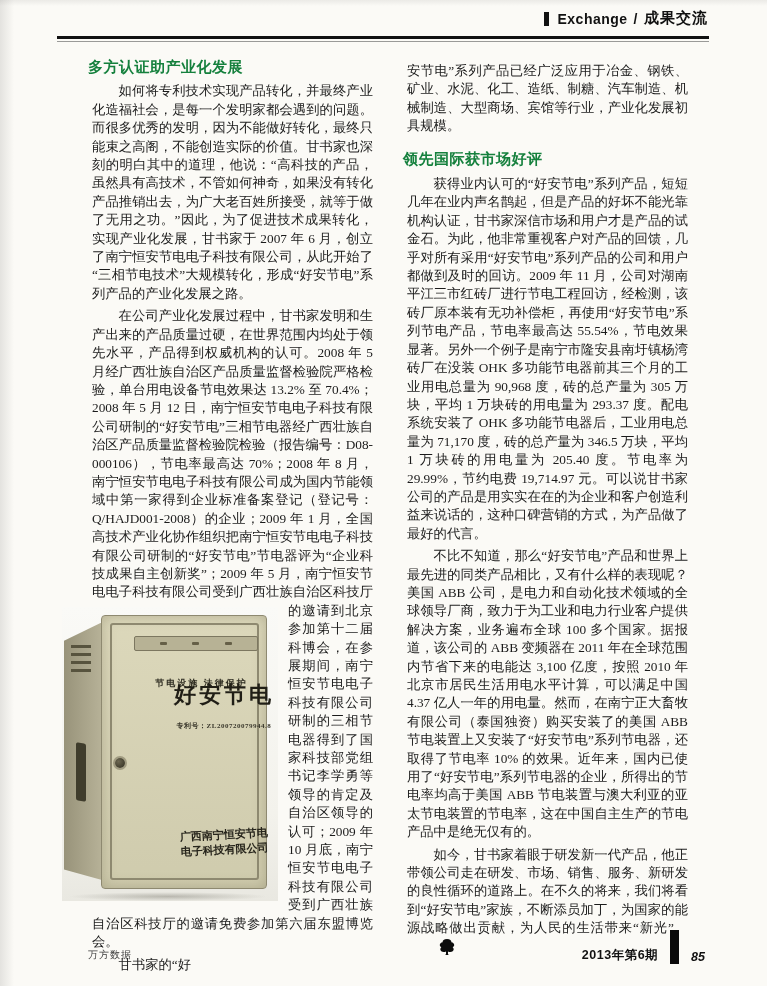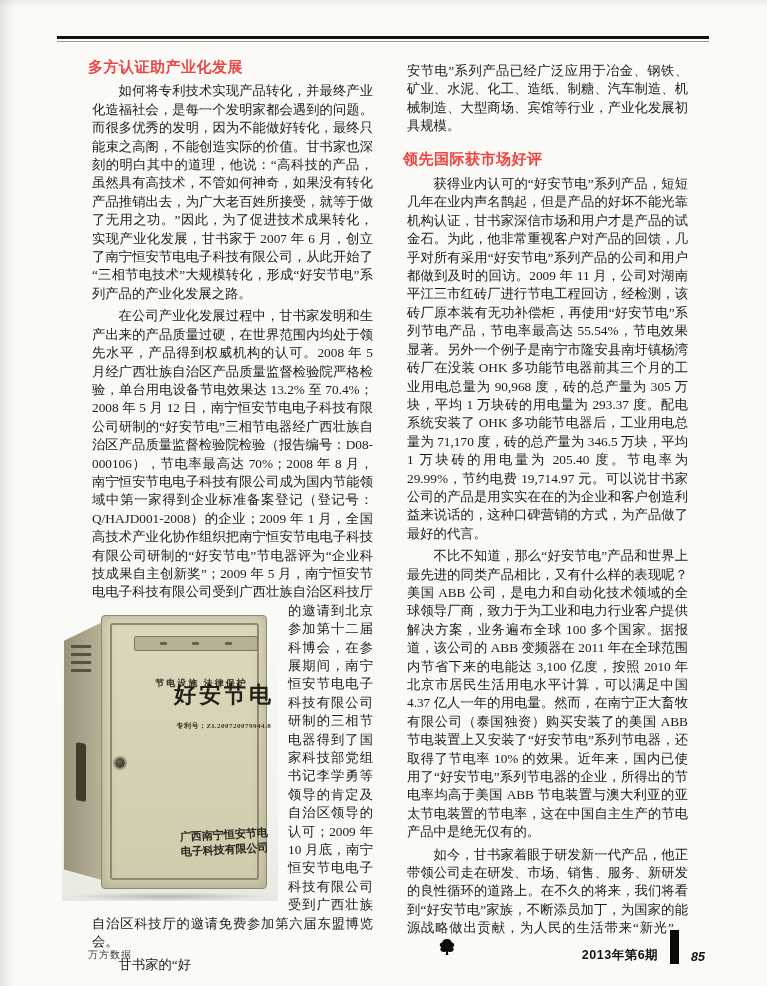--- a/index.html
+++ b/index.html
@@ -40,21 +40,21 @@
   
   .columns{
     position:absolute;top:58px;left:88px;width:604px;
     display:flex;gap:26px;
   }
   .col{width:289px;font-size:13.3px;line-height:18.4px;text-align:justify;}
   .col p{margin:4px;}
   .col p.indent{text-indent:2em;}
   h3.sec{
     font-family:"Liberation Sans","DejaVu Sans",sans-serif;
-    font-size:15px;font-weight:bold;color:#ef4444;
+    font-size:15px;font-weight:bold;color:#15803d;
     margin:0 0 6px 0;letter-spacing:.5px;
   }
   h3.sec2{margin:14px 0 7px 0;}
 
   
   .photo{
     float:left;width:216px;height:294px;
     margin:5px 10px 2px -30px;
     position:relative;
     background:linear-gradient(180deg,#fafaf7 0%,#f3f2ec 70%,#e9e8e1 100%);
@@ -112,20 +112,26 @@
     position:absolute;left:88px;bottom:24px;
     font-family:"Liberation Sans",sans-serif;
     font-size:10px;color:#3c3c3c;letter-spacing:1px;
   }
 </style>
 </head>
 <body>
 
 <div class="page">
 
+  <div class="header">
+    <span class="bar"></span>
+    <span>Exchange</span>
+    <span>/</span>
+    <span class="cn">成果交流</span>
+  </div>
   <div class="rule">
     <div class="r1"></div>
     <div class="r2"></div>
   </div>
 
   <div class="columns">
 
     <div class="col">
       <h3 class="sec">多方认证助产业化发展</h3>
       <p class="indent">如何将专利技术实现产品转化，并最终产业化造福社会，是每一个发明家都会遇到的问题。而很多优秀的发明，因为不能做好转化，最终只能束之高阁，不能创造实际的价值。甘书家也深刻的明白其中的道理，他说：“高科技的产品，虽然具有高技术，不管如何神奇，如果没有转化产品推销出去，为广大老百姓所接受，就等于做了无用之功。”因此，为了促进技术成果转化，实现产业化发展，甘书家于 2007 年 6 月，创立了南宁恒安节电电子科技有限公司，从此开始了“三相节电技术”大规模转化，形成“好安节电”系列产品的产业化发展之路。</p>

